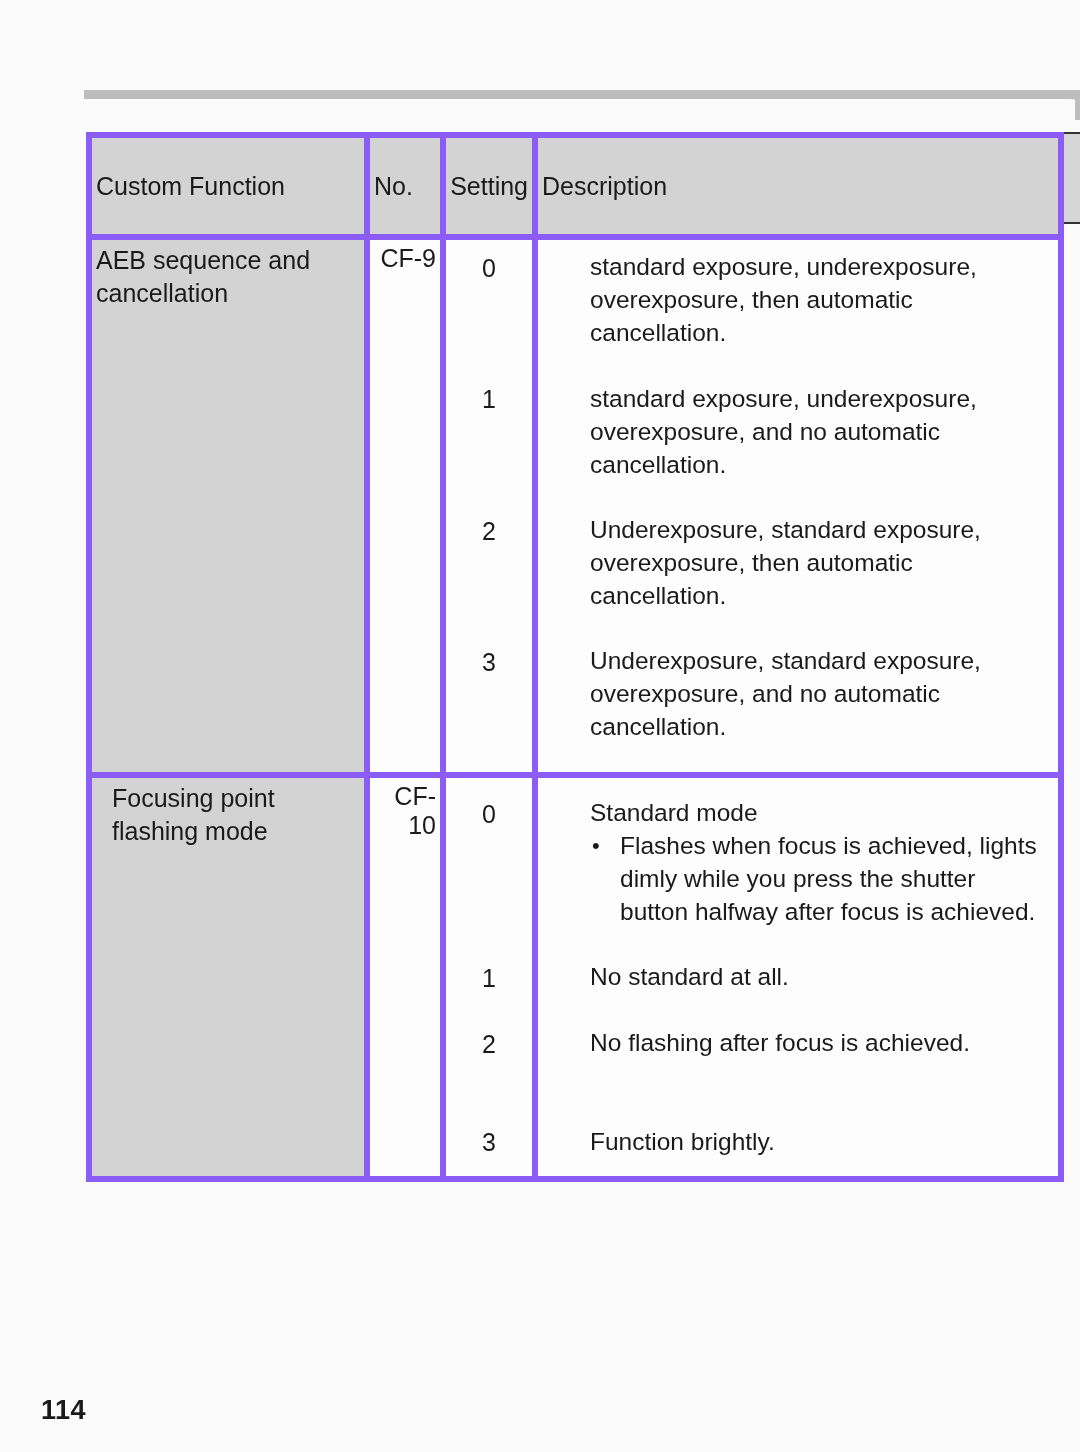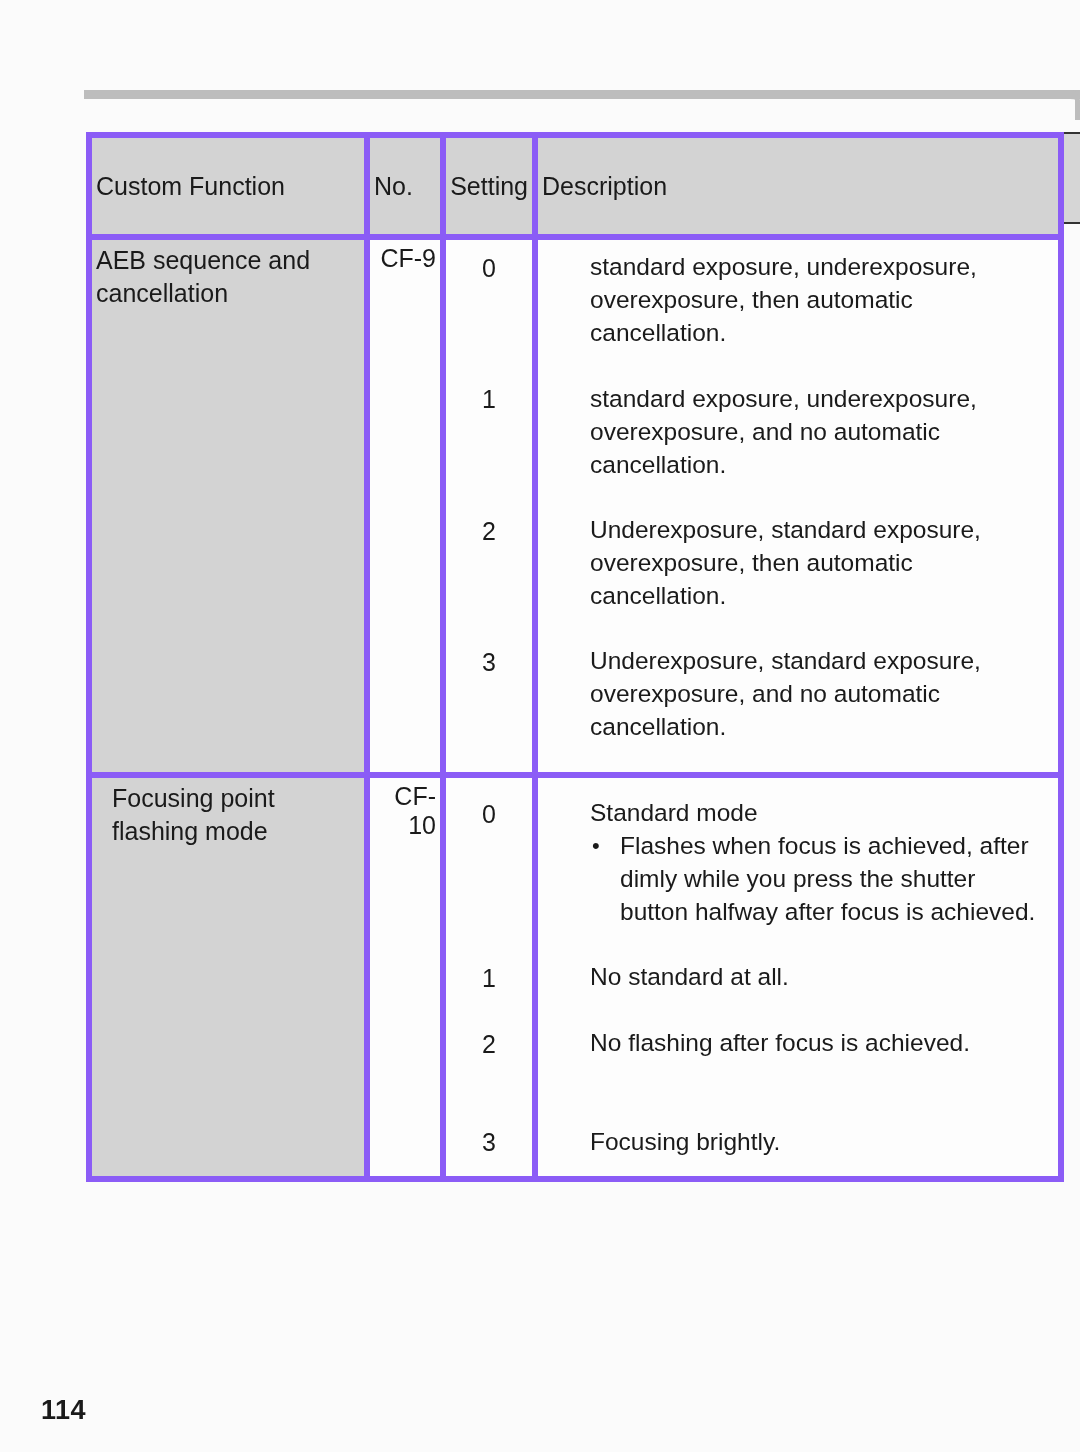--- a/index.html
+++ b/index.html
@@ -154,33 +154,33 @@
           <span class="setting-val" style="top:248px">2</span>
           <span class="setting-val" style="top:346px">3</span>
         </div>
       </td>
       <td class="descs">
         <div class="cellwrap" style="height:390px">
           <div class="desc-item" style="top:14px">
             <span class="desc-line">Standard mode</span>
             <span class="bullet-line">
               <span class="bullet">•</span>
-              <span>Flashes when focus is achieved, after</span>
+              <span>Flashes when focus is achieved, lights</span>
             </span>
             <span class="bullet-line">dimly while you press the shutter</span>
             <span class="bullet-line">button halfway after focus is achieved.</span>
           </div>
           <div class="desc-item" style="top:178px">
             <span class="desc-line">No standard at all.</span>
           </div>
           <div class="desc-item" style="top:244px">
             <span class="desc-line">No flashing after focus is achieved.</span>
           </div>
           <div class="desc-item" style="top:343px">
-            <span class="desc-line">Focusing brightly.</span>
+            <span class="desc-line">Function brightly.</span>
           </div>
         </div>
       </td>
     </tr>
   </tbody>
 </table>
 
 <div class="page-number">114</div>
 
 </body></html>

